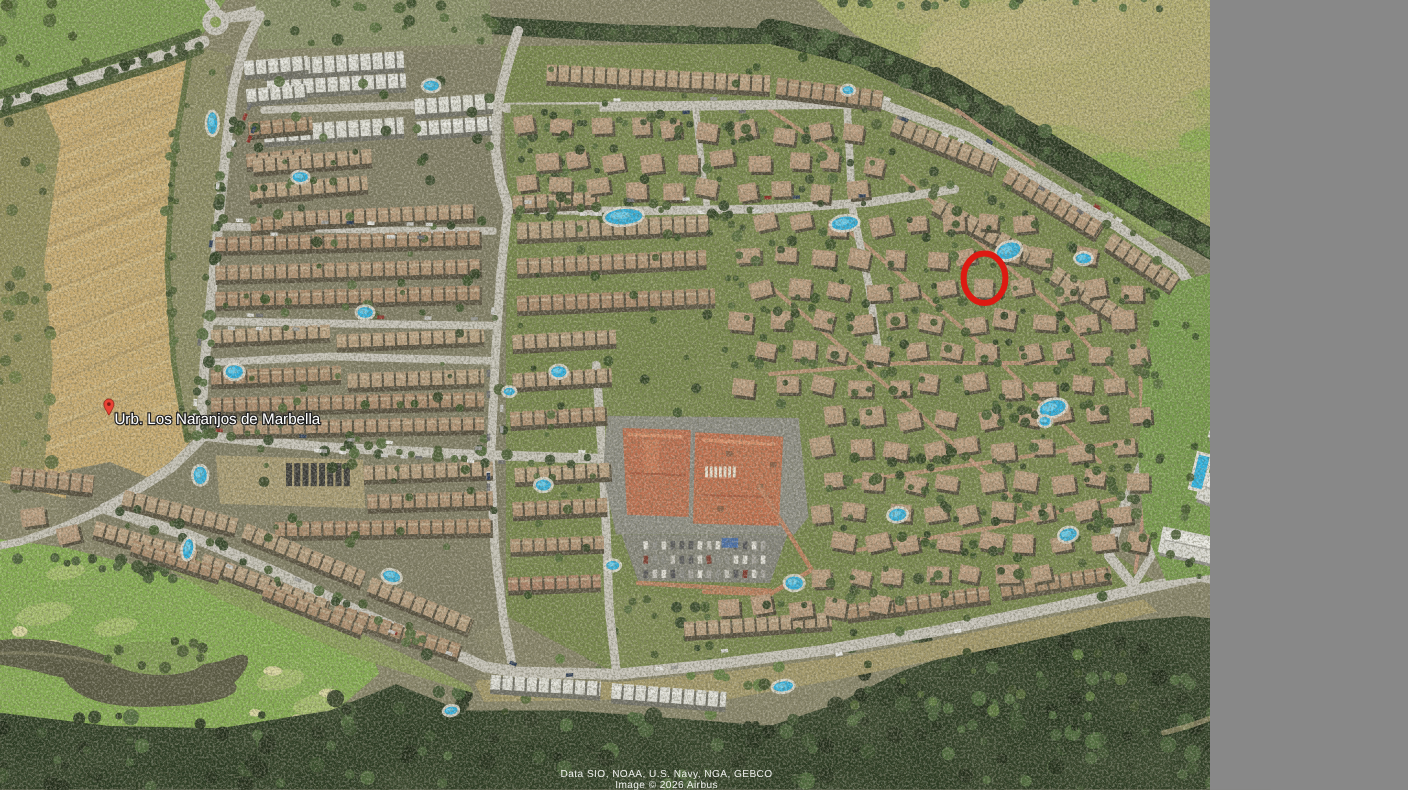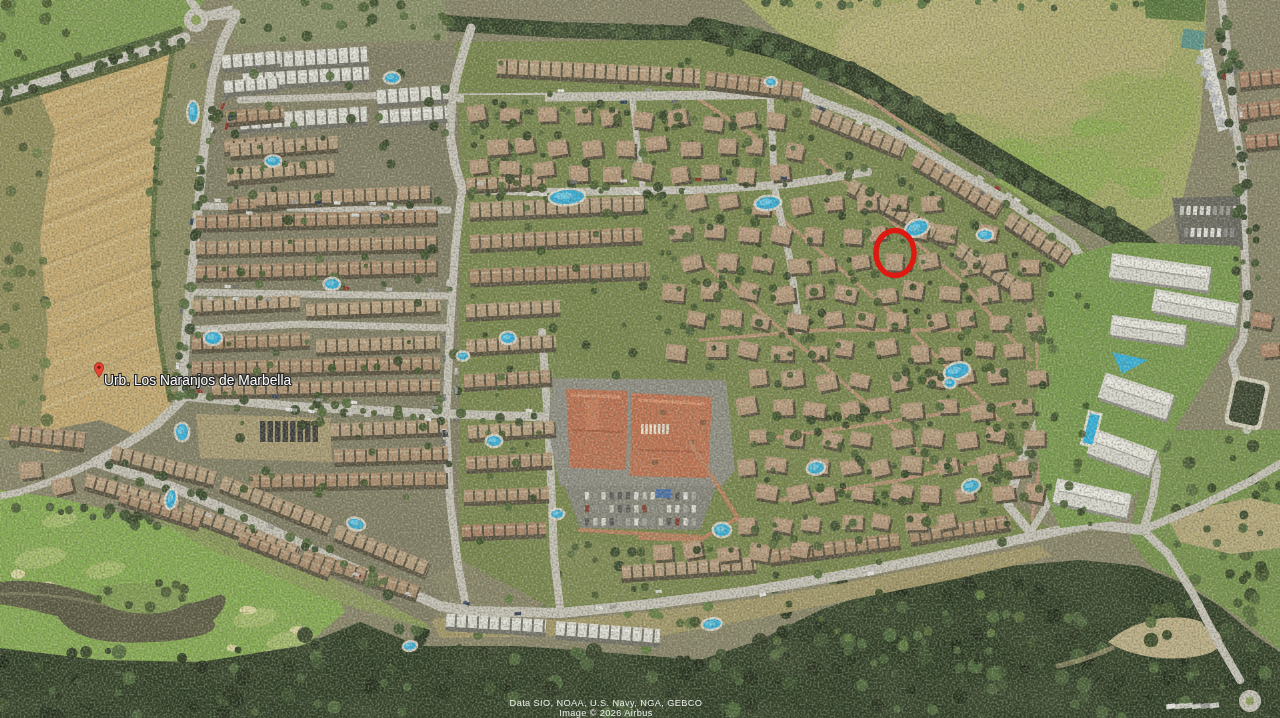--- a/index.html
+++ b/index.html
@@ -1,16 +1,16 @@
 <!DOCTYPE html>
 <html><head>
 <meta charset="utf-8">
 <style>
 html,body{margin:0;padding:0;background:#888;}
-#wrap{width:1280px;height:718px;overflow:hidden;position:relative;}
+#wrap{width:1100px;height:718px;overflow:hidden;position:relative;}
 svg{display:block;}
 </style>
 </head>
 <body>
 
 <div id="wrap">
 <svg xmlns="http://www.w3.org/2000/svg" width="1280" height="718" viewBox="0 0 1280 718">
 <defs>
         <filter id="nL" x="0" y="0" width="100%" height="100%">
           <feTurbulence type="fractalNoise" baseFrequency="0.5" numOctaves="3" seed="3"></feTurbulence>

